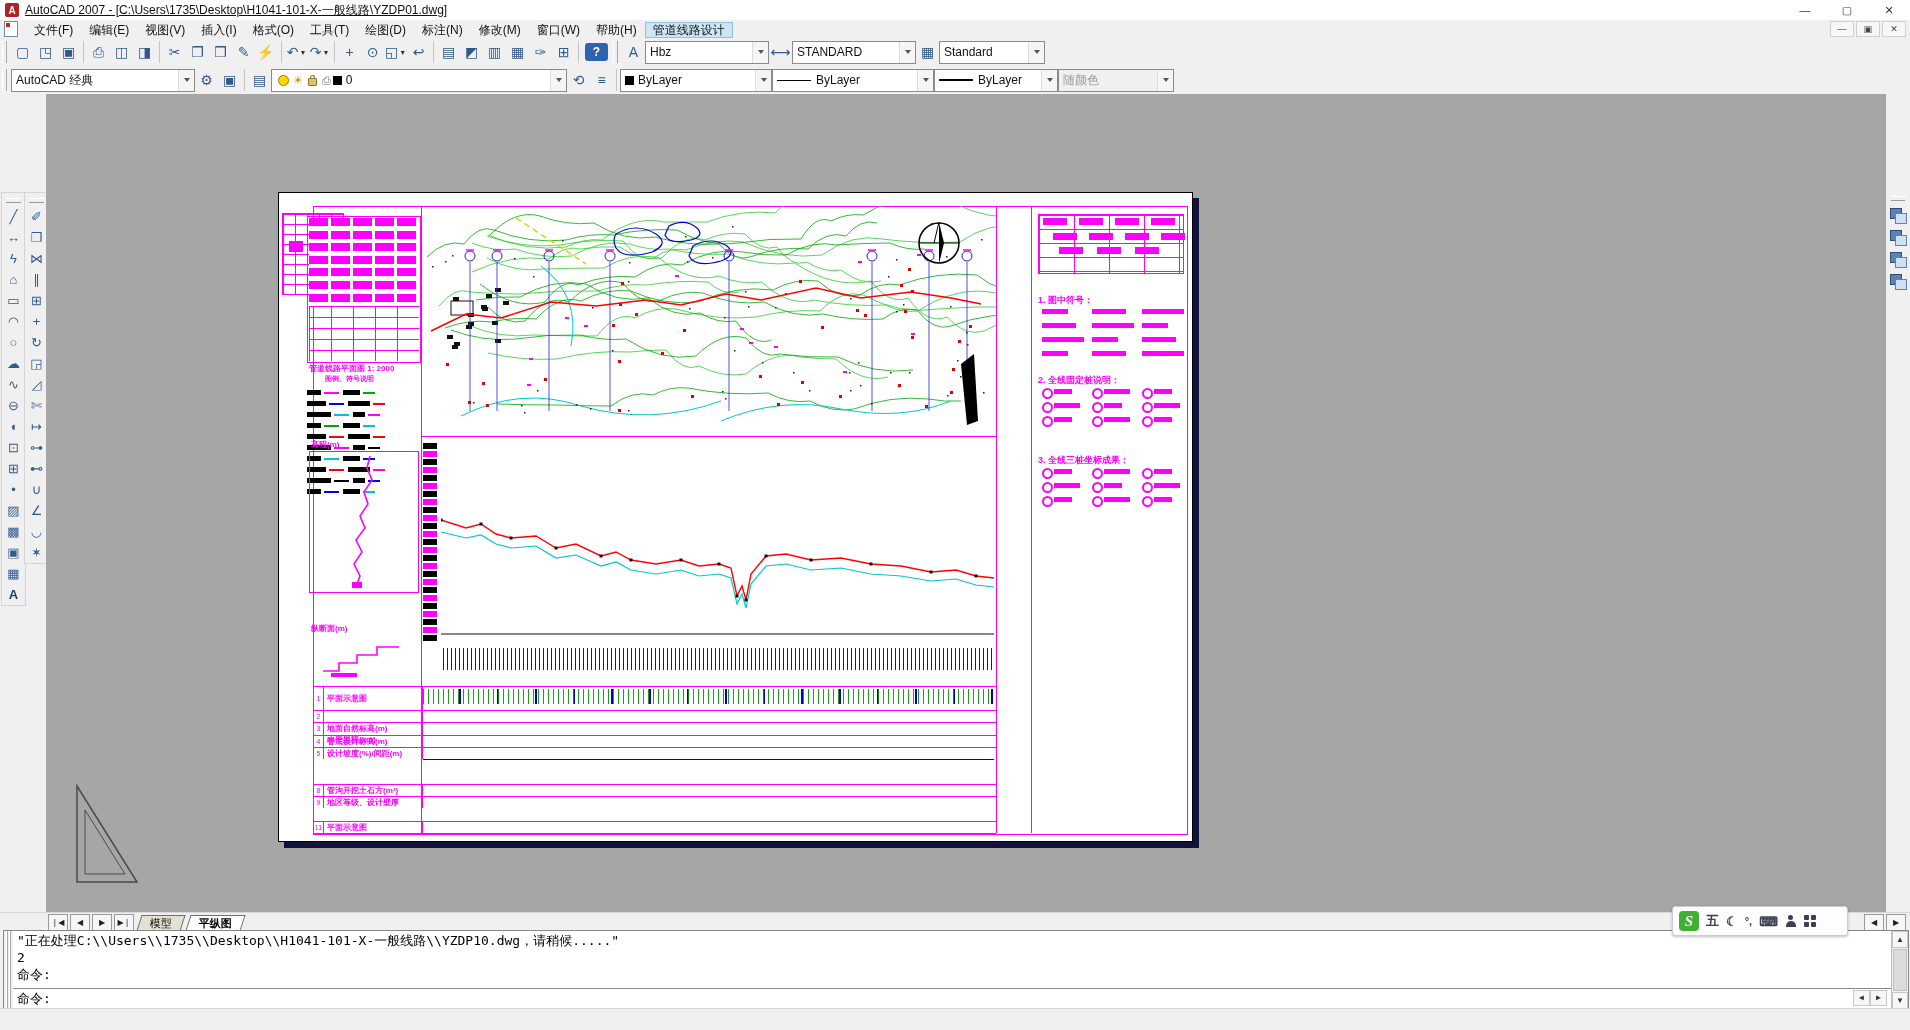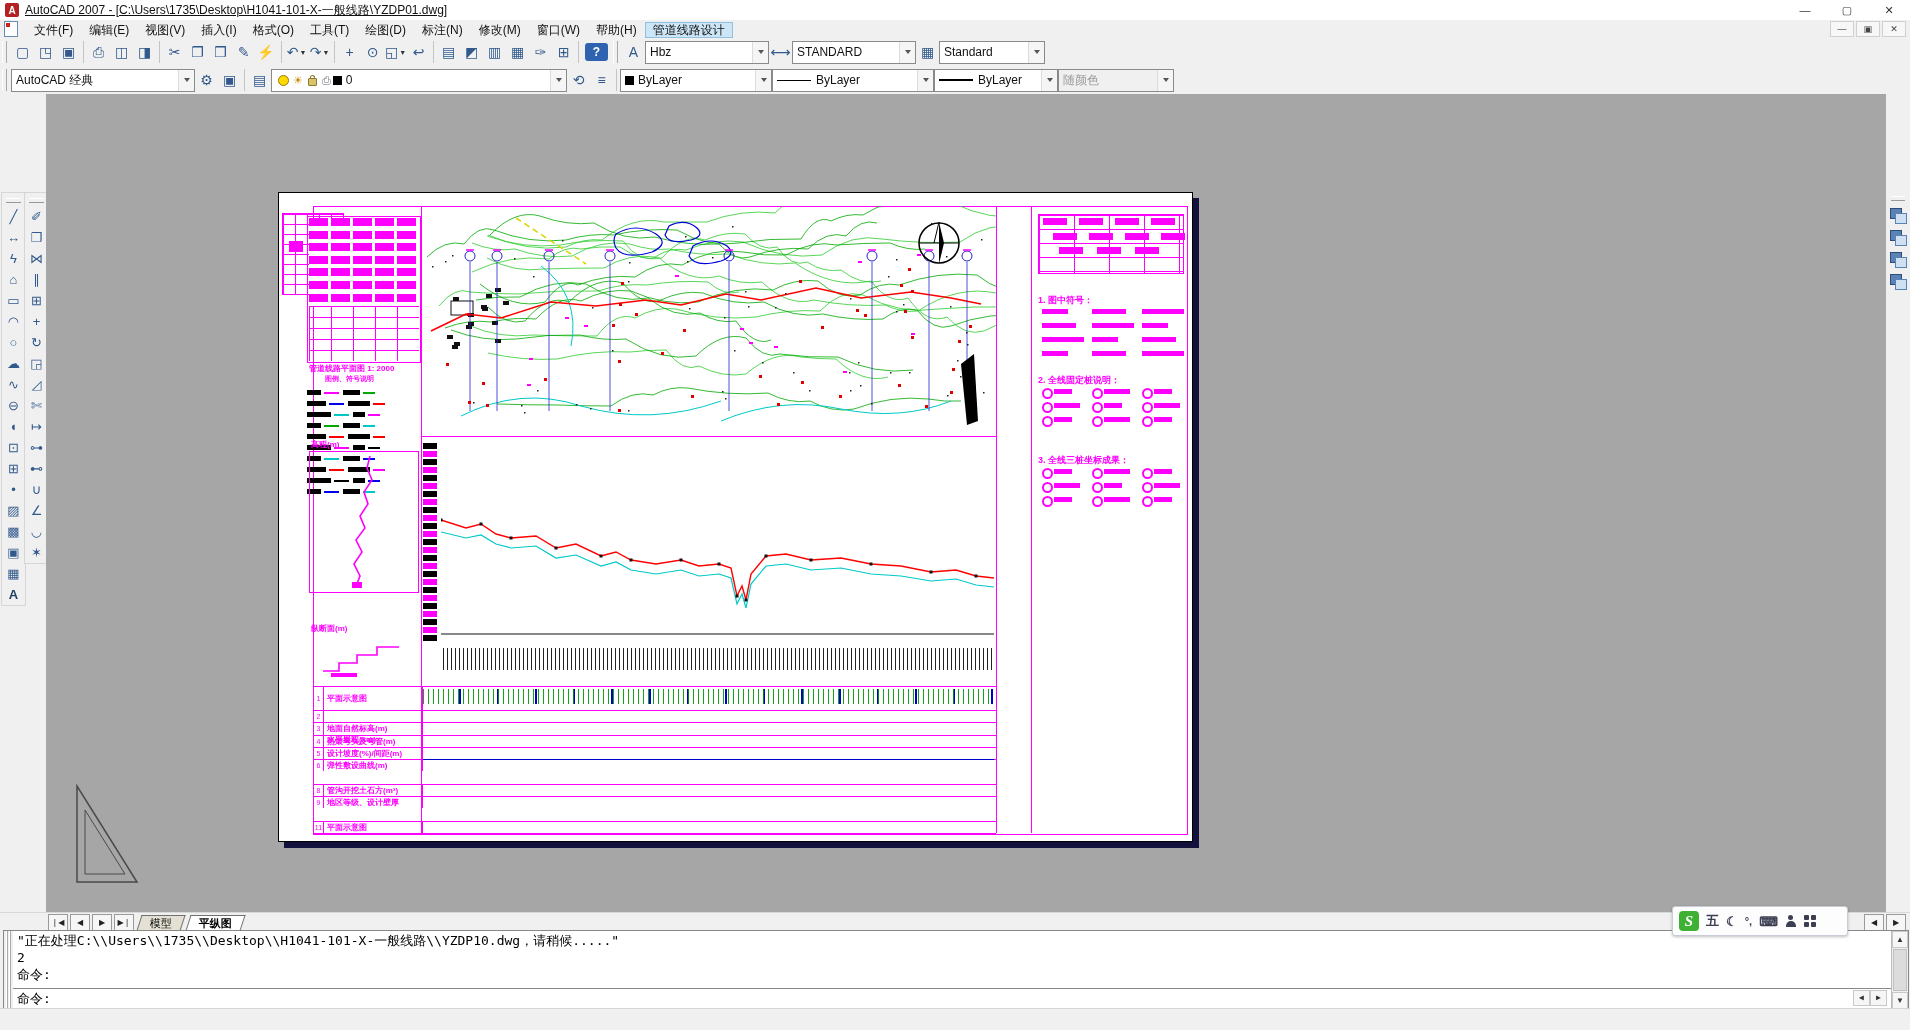--- a/index.html
+++ b/index.html
@@ -621,31 +621,26 @@
               <div class="btlabel" style="width: 95px; margin-top: 28px;">水平里程(km)</div>
               <div style="border-left: 1px solid rgb(255, 0, 255); flex: 1 1 0%;"></div>
             </div>
             <div class="btrow" style="top: 36.3px; height: 12.3px; text-align: right;">
               <div class="btnum">3</div>
               <div class="btlabel" style="width: 95px;">地面自然标高(m)</div>
               <div style="border-left: 1px solid rgb(255, 0, 255); flex: 1 1 0%;"></div>
             </div>
             <div class="btrow" style="top: 48.6px; height: 12.3px;">
               <div class="btnum">4</div>
-              <div class="btlabel" style="width: 95px;">热煨弯头及弯管(m)</div>
+              <div class="btlabel" style="width: 95px;">管底设计标高(m)</div>
               <div style="border-left: 1px solid rgb(255, 0, 255); flex: 1 1 0%;"></div>
             </div>
             <div class="btrow" style="top: 60.9px; height: 12.3px;">
               <div class="btnum">5</div>
               <div class="btlabel" style="width: 95px;">设计坡度(%)/间距(m)</div>
-              <div style="border-left: 1px solid rgb(255, 0, 255); flex: 1 1 0%;"></div>
-            </div>
-            <div class="btrow" style="top: 73.2px; height: 12.3px;">
-              <div class="btnum">6</div>
-              <div class="btlabel" style="width: 95px;">弹性敷设曲线(m)</div>
               <div style="border-left: 1px solid rgb(255, 0, 255); flex: 1 1 0%;"></div>
             </div>
             <div class="btrow" style="top: 97.8px; height: 12.3px;">
               <div class="btnum">8</div>
               <div class="btlabel" style="width: 95px;">管沟开挖土石方(m³)</div>
               <div style="border-left: 1px solid rgb(255, 0, 255); flex: 1 1 0%;"></div>
             </div>
             <div class="btrow" style="top: 110.1px; height: 12.3px;">
               <div class="btnum">9</div>
               <div class="btlabel" style="width: 95px;">地区等级、设计壁厚</div>

